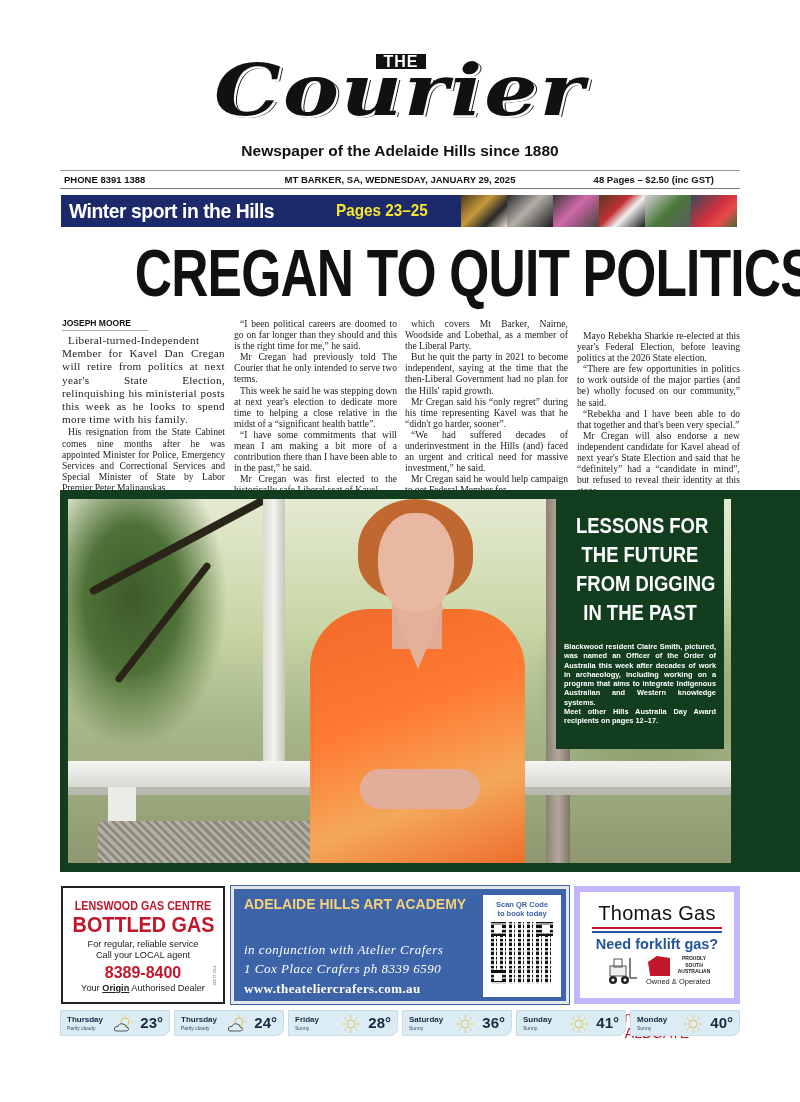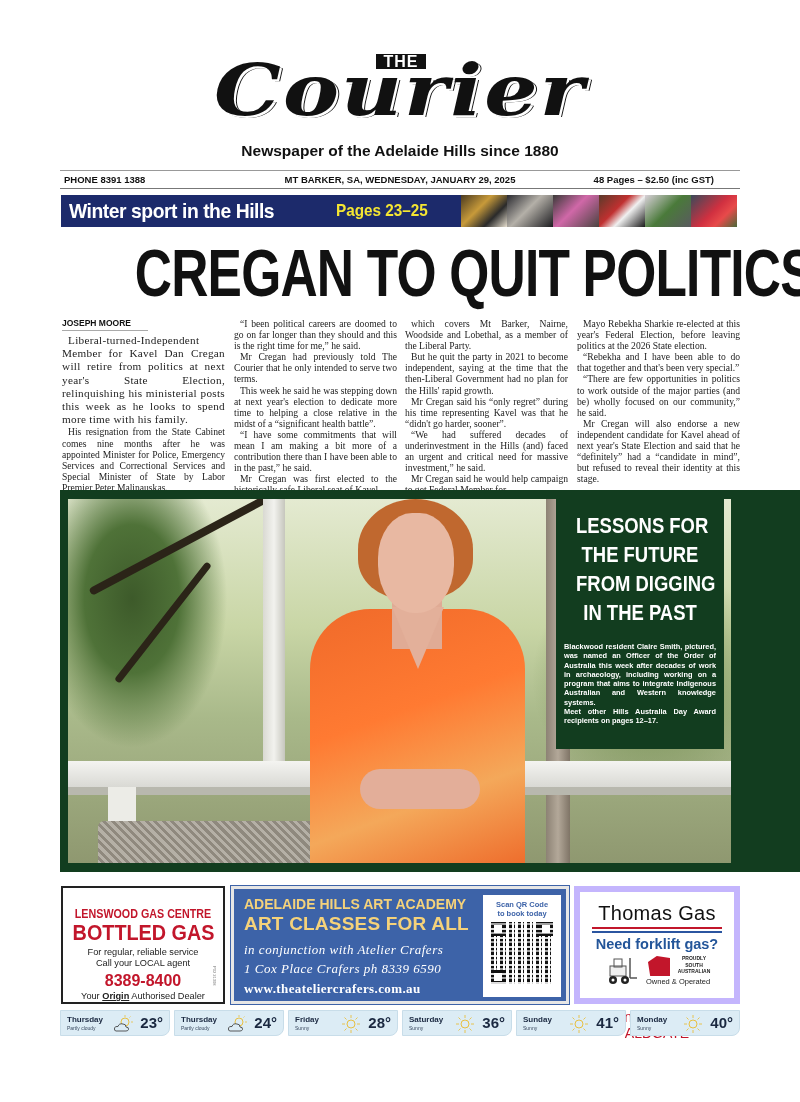--- a/index.html
+++ b/index.html
@@ -39,21 +39,21 @@
     transform: scaleX(0.78); transform-origin: center center; white-space: nowrap; }
 
   
   .byline { position: absolute; left: 62px; top: 318px; width: 86px; font-family: "Liberation Sans", sans-serif; font-weight: bold; font-size: 8.5px;
     color: #111; border-bottom: 1px solid #aaa; padding-bottom: 2px; }
   .col { position: absolute; top: 318px; width: 163px; font-size: 9.6px; line-height: 11.1px; text-align: justify; color: #222; }
   .col p { text-indent: 6px; }
   .col1 { left: 62px; top: 334px; }
   .col2 { left: 234px; }
   .col3 { left: 405px; }
-  .col4 { left: 577px; }
+  .col4 { left: 577px; margin-top: 12px; }
   .col1 p.lede { font-size: 11.2px; line-height: 13.2px; letter-spacing: 0.3px; }
 
   
   .feature { position: absolute; left: 60px; top: 490px; width: 754px; height: 382px; background: #123d1f; padding: 7px; }
   .photo { position: absolute; left: 8px; top: 9px; width: 663px; height: 364px; overflow: hidden;
     background: linear-gradient(180deg, #e4ead1 0%, #c9d6a6 35%, #a9b98a 60%, #8f9870 100%); }
   .tree1 { position: absolute; left: 0; top: 0; width: 160px; height: 250px; background: radial-gradient(ellipse at 40% 40%, #3d5a2a 0%, #4f7238 35%, rgba(120,150,80,0) 70%); }
   .branch { position: absolute; left: 10px; top: 40px; width: 210px; height: 8px; background: #2b2418; transform: rotate(-28deg); border-radius: 4px; }
   .branch2 { position: absolute; left: 20px; top: 120px; width: 150px; height: 7px; background: #2b2418; transform: rotate(-52deg); border-radius: 4px; }
   .trunk { position: absolute; left: 195px; top: 0; width: 22px; height: 280px; background: linear-gradient(90deg, #d9d9d2, #f2f2ee, #c6c6bd); }
@@ -71,21 +71,21 @@
   .vneck { position: absolute; left: 92px; top: 108px; width: 0; height: 0; border-left: 26px solid transparent; border-right: 26px solid transparent; border-top: 62px solid #e3b09a; }
   .hands { position: absolute; left: 60px; top: 270px; width: 120px; height: 40px; background: #e3ae99; border-radius: 20px; }
 
   .feature-box { position: absolute; left: 496px; top: 9px; width: 168px; height: 250px; background: #123d1f; padding: 12px 6px 0 6px; }
   .feature-head { font-family: "Liberation Sans", sans-serif; font-weight: bold; font-size: 22.5px; line-height: 29px; color: #fff; text-align: center;
     transform: scaleX(0.82); transform-origin: top center; white-space: nowrap; }
   .feature-body { margin-top: 15px; font-family: "Liberation Sans", sans-serif; font-weight: bold; font-size: 7.4px; line-height: 9.3px; color: #fff; text-align: justify; padding: 0 2px; }
 
   
   .ad { position: absolute; top: 886px; height: 118px; }
-  .ad-gas { left: 61px; width: 164px; border: 2px solid #222; background: #fff; text-align: center; font-family: "Liberation Sans", sans-serif; padding-top: 19px; }
+  .ad-gas { left: 61px; width: 164px; border: 2px solid #222; background: #fff; text-align: center; font-family: "Liberation Sans", sans-serif; padding-top: 11px; }
   .ad-gas .g1 { color: #c2162b; font-weight: bold; font-size: 12.2px; transform: scaleX(0.88); white-space: nowrap; }
   .ad-gas .g2 { color: #c2162b; font-weight: bold; font-size: 22.5px; line-height: 24px; transform: scaleX(0.88); white-space: nowrap; }
   .ad-gas .g3 { color: #222; font-size: 9.2px; line-height: 11px; margin-top: 2px; }
   .ad-gas .g4 { color: #c2162b; font-weight: bold; font-size: 16px; line-height: 20px; margin-top: 2px; }
   .ad-gas .g5 { color: #222; font-size: 9.2px; }
   .ad-gas .g5 b { text-decoration: underline; }
   .ad-gas .code { position: absolute; right: 6px; top: 78px; font-size: 4px; color: #777; writing-mode: vertical-rl; }
 
   .ad-art { left: 231px; width: 338px; background: #3d63a8; border: 3px solid #e6e6e6; outline: 1px solid #3d63a8; }
   .ad-art .a1 { position: absolute; left: 10px; top: 7px; font-family: "Liberation Sans", sans-serif; font-weight: bold; font-size: 14px; color: #f5d27a; white-space: nowrap; }
@@ -172,22 +172,22 @@
 </div>
 <div class="col col3">
   <p>which covers Mt Barker, Nairne, Woodside and Lobethal, as a member of the Liberal Party.</p>
   <p>But he quit the party in 2021 to become independent, saying at the time that the then-Liberal Government had no plan for the Hills' rapid growth.</p>
   <p>Mr Cregan said his “only regret” during his time representing Kavel was that he “didn't go harder, sooner”.</p>
   <p>“We had suffered decades of underinvestment in the Hills (and) faced an urgent and critical need for massive investment,” he said.</p>
   <p>Mr Cregan said he would help campaign to get Federal Member for</p>
 </div>
 <div class="col col4">
   <p>Mayo Rebekha Sharkie re-elected at this year's Federal Election, before leaving politics at the 2026 State election.</p>
+  <p>“There are few opportunities in politics to work outside of the major parties (and be) wholly focused on our community,” he said.</p>
   <p>“Rebekha and I have been able to do that together and that's been very special.”</p>
-  <p>“There are few opportunities in politics to work outside of the major parties (and be) wholly focused on our community,” he said.</p>
   <p>Mr Cregan will also endorse a new independent candidate for Kavel ahead of next year's State Election and said that he “definitely” had a “candidate in mind”, but refused to reveal their identity at this stage.</p>
 </div>
 
 <div class="feature">
   <div class="photo">
     <div class="tree1"></div>
     <div class="branch"></div>
     <div class="branch2"></div>
     <div class="trunk"></div>
     <div class="foliage-r"></div>
@@ -226,21 +226,20 @@
     <div>For regular, reliable service</div>
     <div>Call your LOCAL agent</div>
   </div>
   <div class="g4">8389-8400</div>
   <div class="g5"><span>Your </span><b>Origin</b><span> Authorised Dealer</span></div>
   <div class="code">P02 21308</div>
 </div>
 
 <div class="ad ad-art">
   <div class="a1">ADELAIDE HILLS ART ACADEMY</div>
-  <div class="a2">ART CLASSES FOR ALL</div>
   <div class="a3">in conjunction with Atelier Crafers</div>
   <div class="a4">1 Cox Place Crafers  ph 8339 6590</div>
   <div class="a5">www.theateliercrafers.com.au</div>
   <div class="qr-card">
     <div class="q1">
       <div>Scan QR Code</div>
       <div>to book today</div>
     </div>
     <div class="qr"></div>
   </div>

